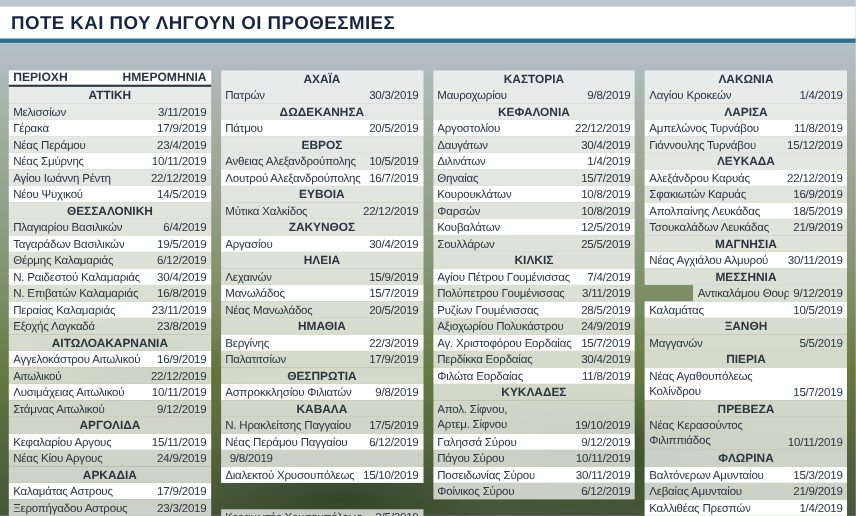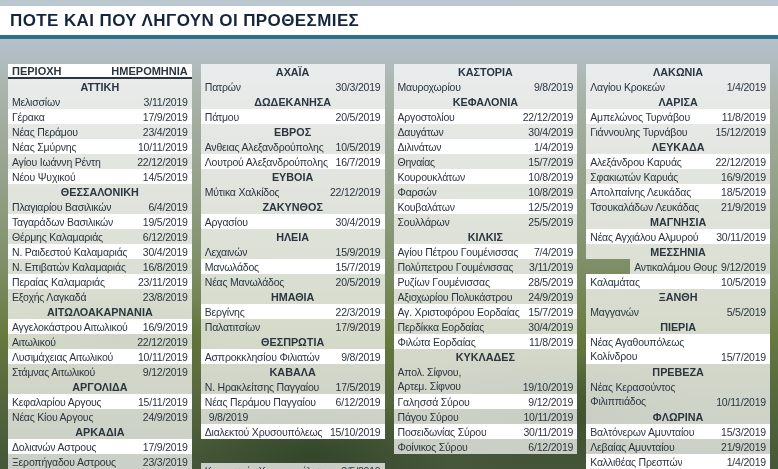--- a/index.html
+++ b/index.html
@@ -135,21 +135,21 @@
         <div class="row item" style="background: rgb(255, 255, 255);">
           <span class="place">Κεφαλαρίου Αργους</span>
           <span class="date">15/11/2019</span>
         </div>
         <div class="row item" style="background: rgba(255, 255, 255, 0.72);">
           <span class="place">Νέας Κίου Αργους</span>
           <span class="date">24/9/2019</span>
         </div>
         <div class="row group" style="background: rgba(255, 255, 255, 0.72);">ΑΡΚΑΔΙΑ</div>
         <div class="row item" style="background: rgb(255, 255, 255);">
-          <span class="place">Δολιανών Αστρους</span>
+          <span class="place">Καλαμάτας Αστρους</span>
           <span class="date">17/9/2019</span>
         </div>
         <div class="row item" style="background: rgba(255, 255, 255, 0.72);">
           <span class="place">Ξεροπήγαδου Αστρους</span>
           <span class="date">23/3/2019</span>
         </div>
       </div>
     <div class="col">
         <div class="row group" style="background: rgba(255, 255, 255, 0.72);">ΑΧΑΪΑ</div>
         <div class="row item" style="background: rgba(255, 255, 255, 0.72);">

